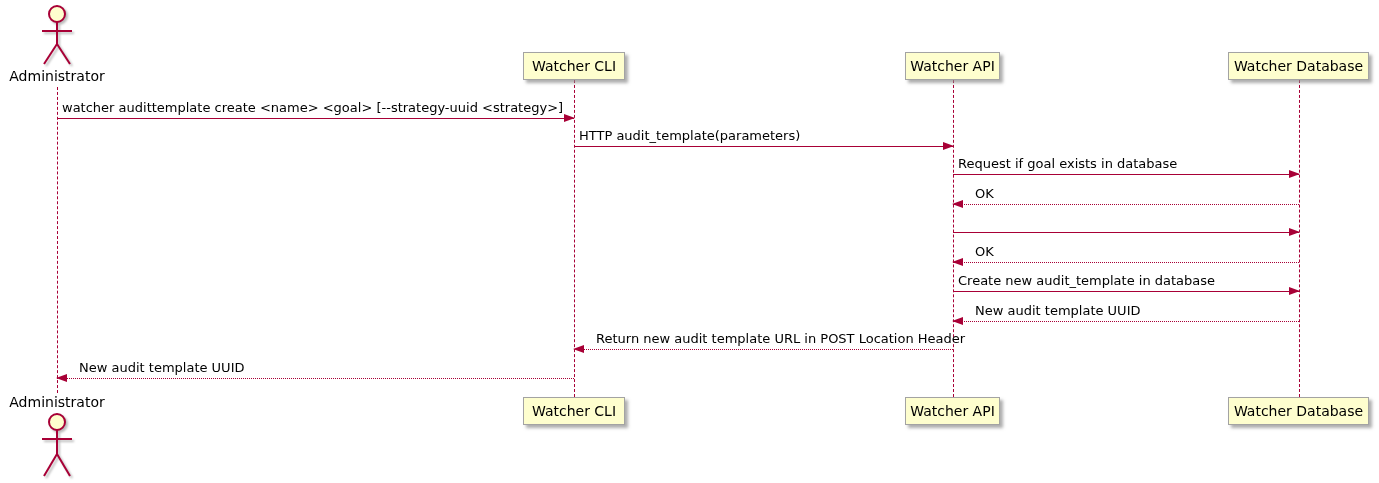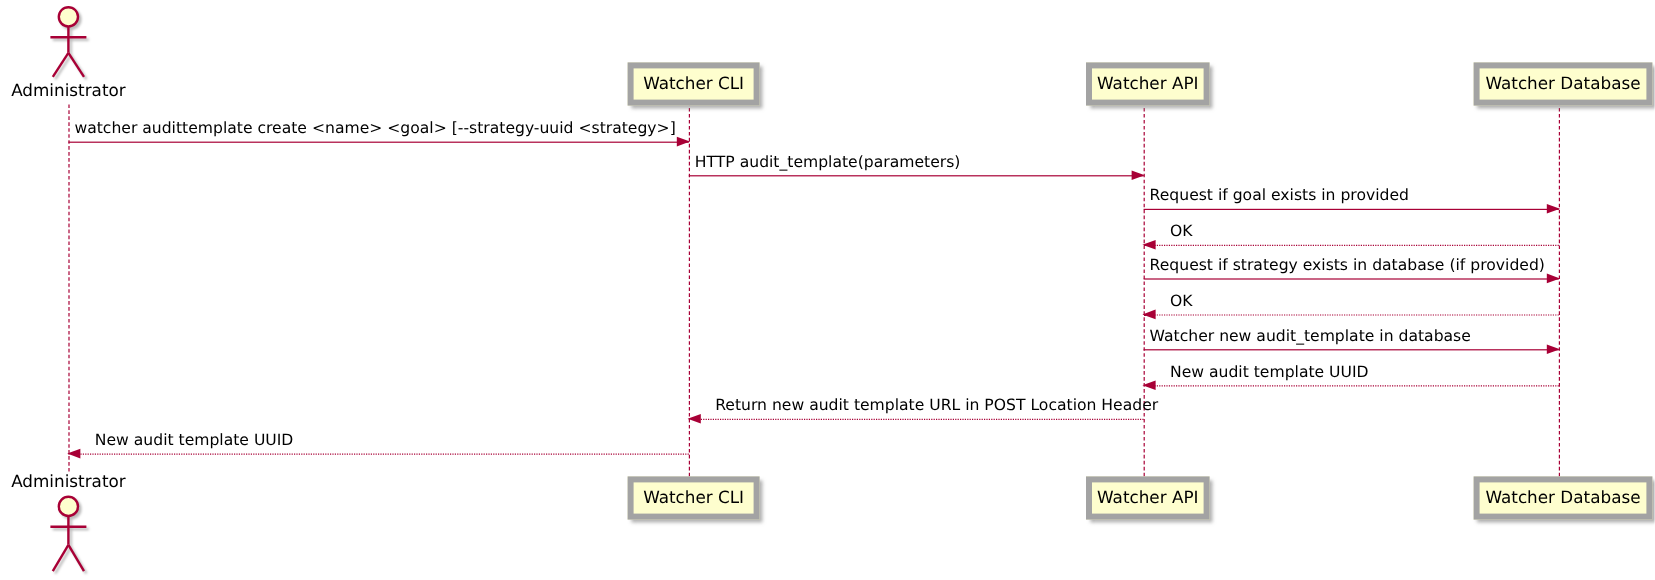--- a/index.html
+++ b/index.html
@@ -9,21 +9,21 @@
     background:#ffffff;
     font-family:"DejaVu Sans", sans-serif;
     color:#000000;
     overflow:hidden;
   }
   
   .pbox{
     position:absolute;
     height:26px;
     background:#FEFECE;
-    border:5px solid #a3a3a3;
+    border:1px solid #a3a3a3;
     box-shadow:3px 3px 3px rgba(140,140,140,0.7);
     display:flex;align-items:center;justify-content:center;
     font-size:14px;
     white-space:nowrap;
   }
   
   .lifeline{
     position:absolute;
     width:0;
     border-left:1px dashed #A80036;
@@ -91,41 +91,40 @@
     <span class="label">watcher audittemplate create &lt;name&gt; &lt;goal&gt; [--strategy-uuid &lt;strategy&gt;]</span>
     <div class="line"></div>
     <div class="head"></div>
   </div>
   <div class="msg solid dir-right" style="left:574px;top:127px;width:379px;">
     <span class="label">HTTP audit_template(parameters)</span>
     <div class="line"></div>
     <div class="head"></div>
   </div>
   <div class="msg solid dir-right" style="left:953px;top:155px;width:346px;">
-    <span class="label">Request if goal exists in provided</span>
+    <span class="label">Request if goal exists in database</span>
     <div class="line"></div>
     <div class="head"></div>
   </div>
   <div class="msg dashed dir-left" style="left:953px;top:185px;width:346px;">
     <span class="label">OK</span>
     <div class="line"></div>
     <div class="head"></div>
   </div>
   <div class="msg solid dir-right" style="left:953px;top:213px;width:346px;">
-    <span class="label">Request if strategy exists in database (if provided)</span>
     <div class="line"></div>
     <div class="head"></div>
   </div>
   <div class="msg dashed dir-left" style="left:953px;top:243px;width:346px;">
     <span class="label">OK</span>
     <div class="line"></div>
     <div class="head"></div>
   </div>
   <div class="msg solid dir-right" style="left:953px;top:272px;width:346px;">
-    <span class="label">Watcher new audit_template in database</span>
+    <span class="label">Create new audit_template in database</span>
     <div class="line"></div>
     <div class="head"></div>
   </div>
   <div class="msg dashed dir-left" style="left:953px;top:302px;width:346px;">
     <span class="label">New audit template UUID</span>
     <div class="line"></div>
     <div class="head"></div>
   </div>
   <div class="msg dashed dir-left" style="left:574px;top:330px;width:379px;">
     <span class="label">Return new audit template URL in POST Location Header</span>

